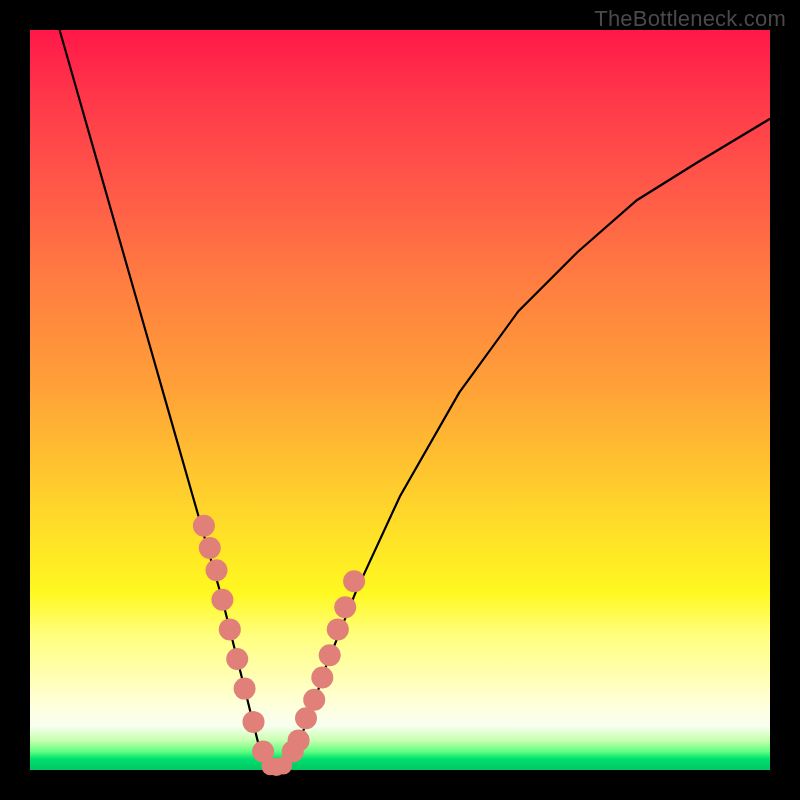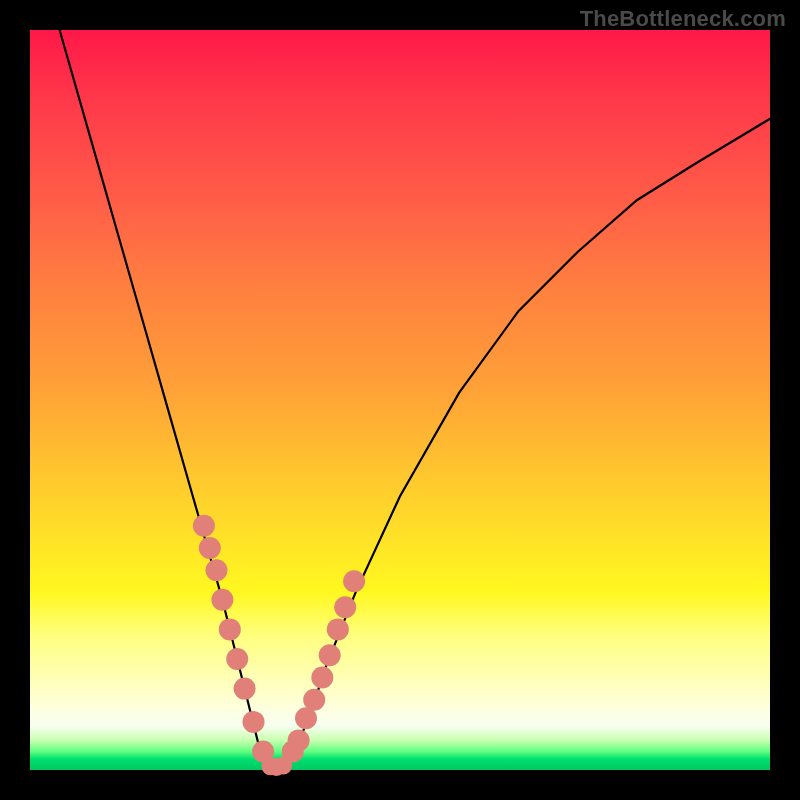--- a/index.html
+++ b/index.html
@@ -43,21 +43,21 @@
       #00c860 100%
     );
   }
   .watermark {
     position: absolute;
     top: 6px;
     right: 14px;
     color: #4a4a4a;
     font-size: 22px;
     letter-spacing: 0.2px;
-    font-weight: 700;
+    font-weight: 400;
   }
   svg.curve {
     position: absolute;
     left: 0; top: 0;
     width: 740px; height: 740px;
     overflow: visible;
   }
   .marker {
     fill: #e08078;
     stroke: none;

